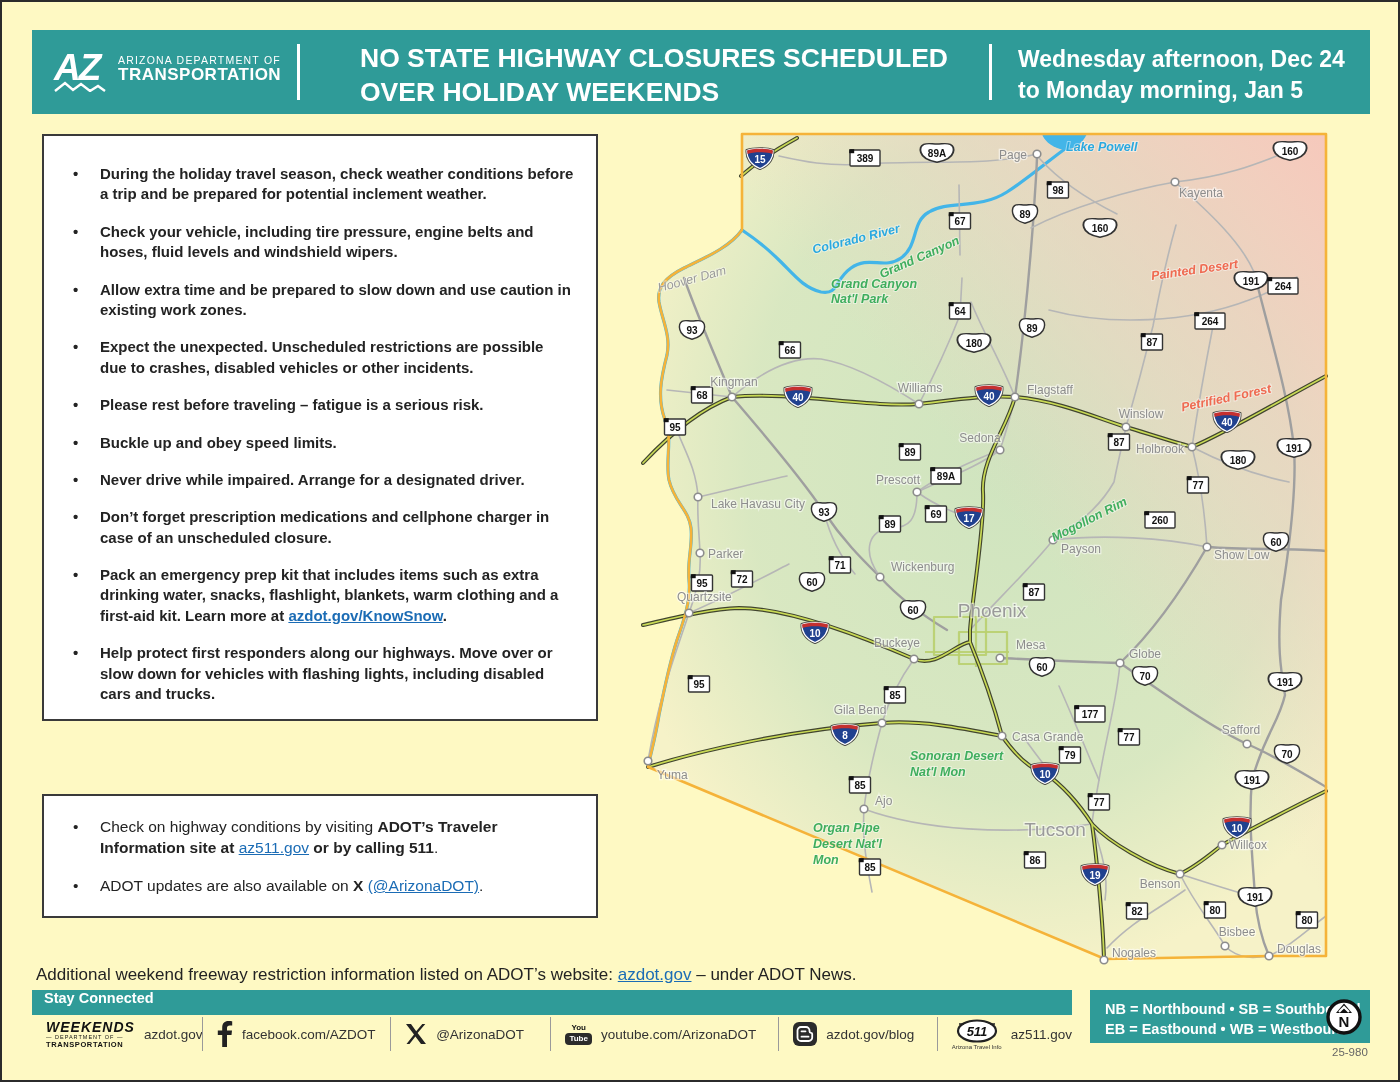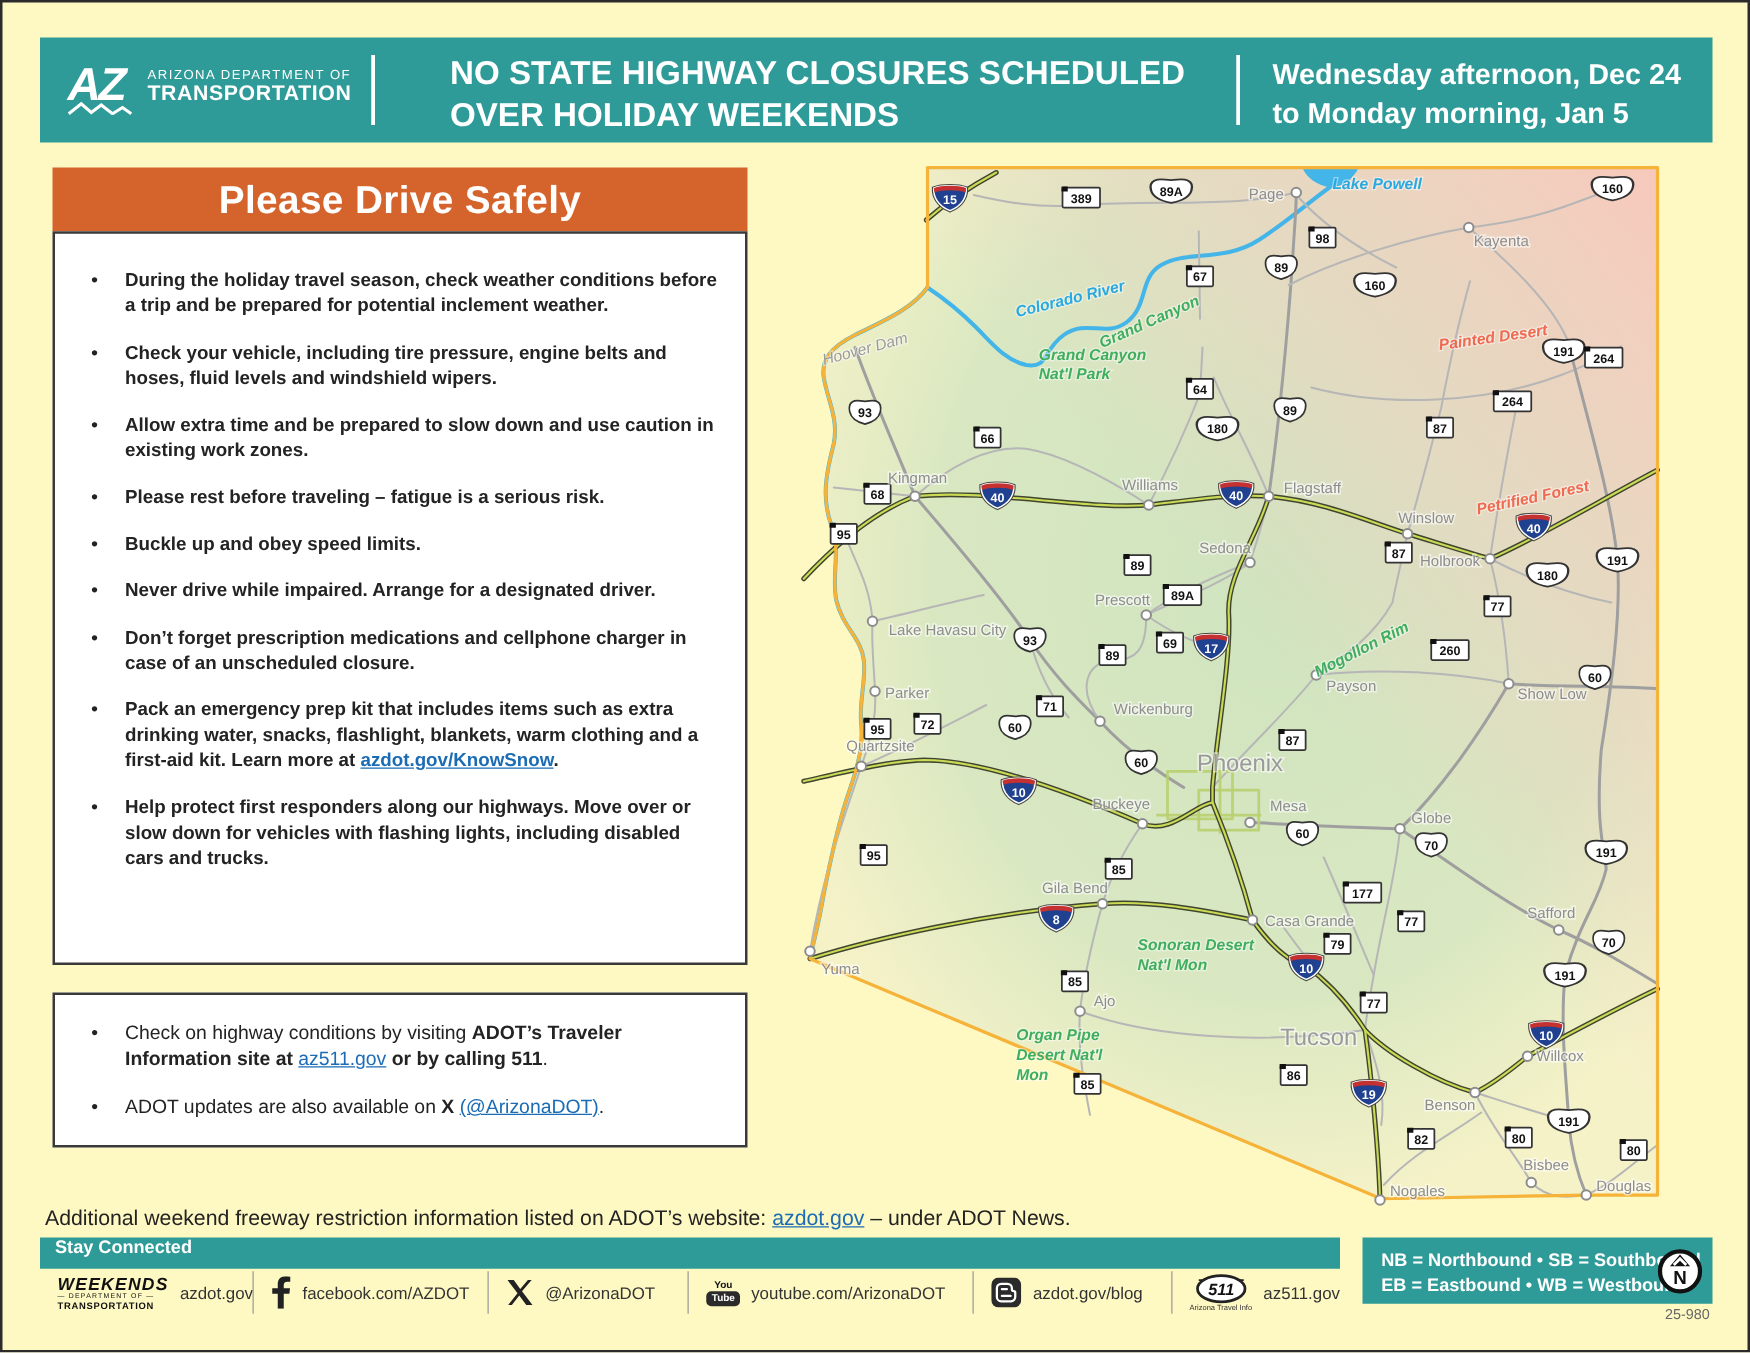--- a/index.html
+++ b/index.html
@@ -85,26 +85,26 @@
     <div class="hdr-div" style="left:265px;"></div>
     <div class="hdr-title">NO STATE HIGHWAY CLOSURES SCHEDULED OVER HOLIDAY WEEKENDS</div>
     <div class="hdr-div" style="left:957px;"></div>
     <div class="hdr-dates">
       <div>Wednesday afternoon, Dec 24</div>
       <div>to Monday morning, Jan 5</div>
     </div>
   </header>
 
   <section class="safety">
-    <div class="safety-title">Please Drive Safely</div>
     <div class="safety-body">
       <ul class="blist" id="safety-list">
           <li><span>During the holiday travel season, check weather conditions before a trip and be prepared for potential inclement weather.</span></li>
           <li><span>Check your vehicle, including tire pressure, engine belts and hoses, fluid levels and windshield wipers.</span></li>
           <li><span>Allow extra time and be prepared to slow down and use caution in existing work zones.</span></li>
+          <li><span>Expect the unexpected. Unscheduled restrictions are possible due to crashes, disabled vehicles or other incidents.</span></li>
           <li><span>Please rest before traveling – fatigue is a serious risk.</span></li>
           <li><span>Buckle up and obey speed limits.</span></li>
           <li><span>Never drive while impaired. Arrange for a designated driver.</span></li>
           <li><span>Don’t forget prescription medications and cellphone charger in case of an unscheduled closure.</span></li>
           <li><span>Pack an emergency prep kit that includes items such as extra drinking water, snacks, flashlight, blankets, warm clothing and a first-aid kit. Learn more at </span><span class="link">azdot.gov/KnowSnow</span><span>.</span></li>
           <li><span>Help protect first responders along our highways. Move over or slow down for vehicles with flashing lights, including disabled cars and trucks.</span></li>
         </ul>
     </div>
   </section>
 

